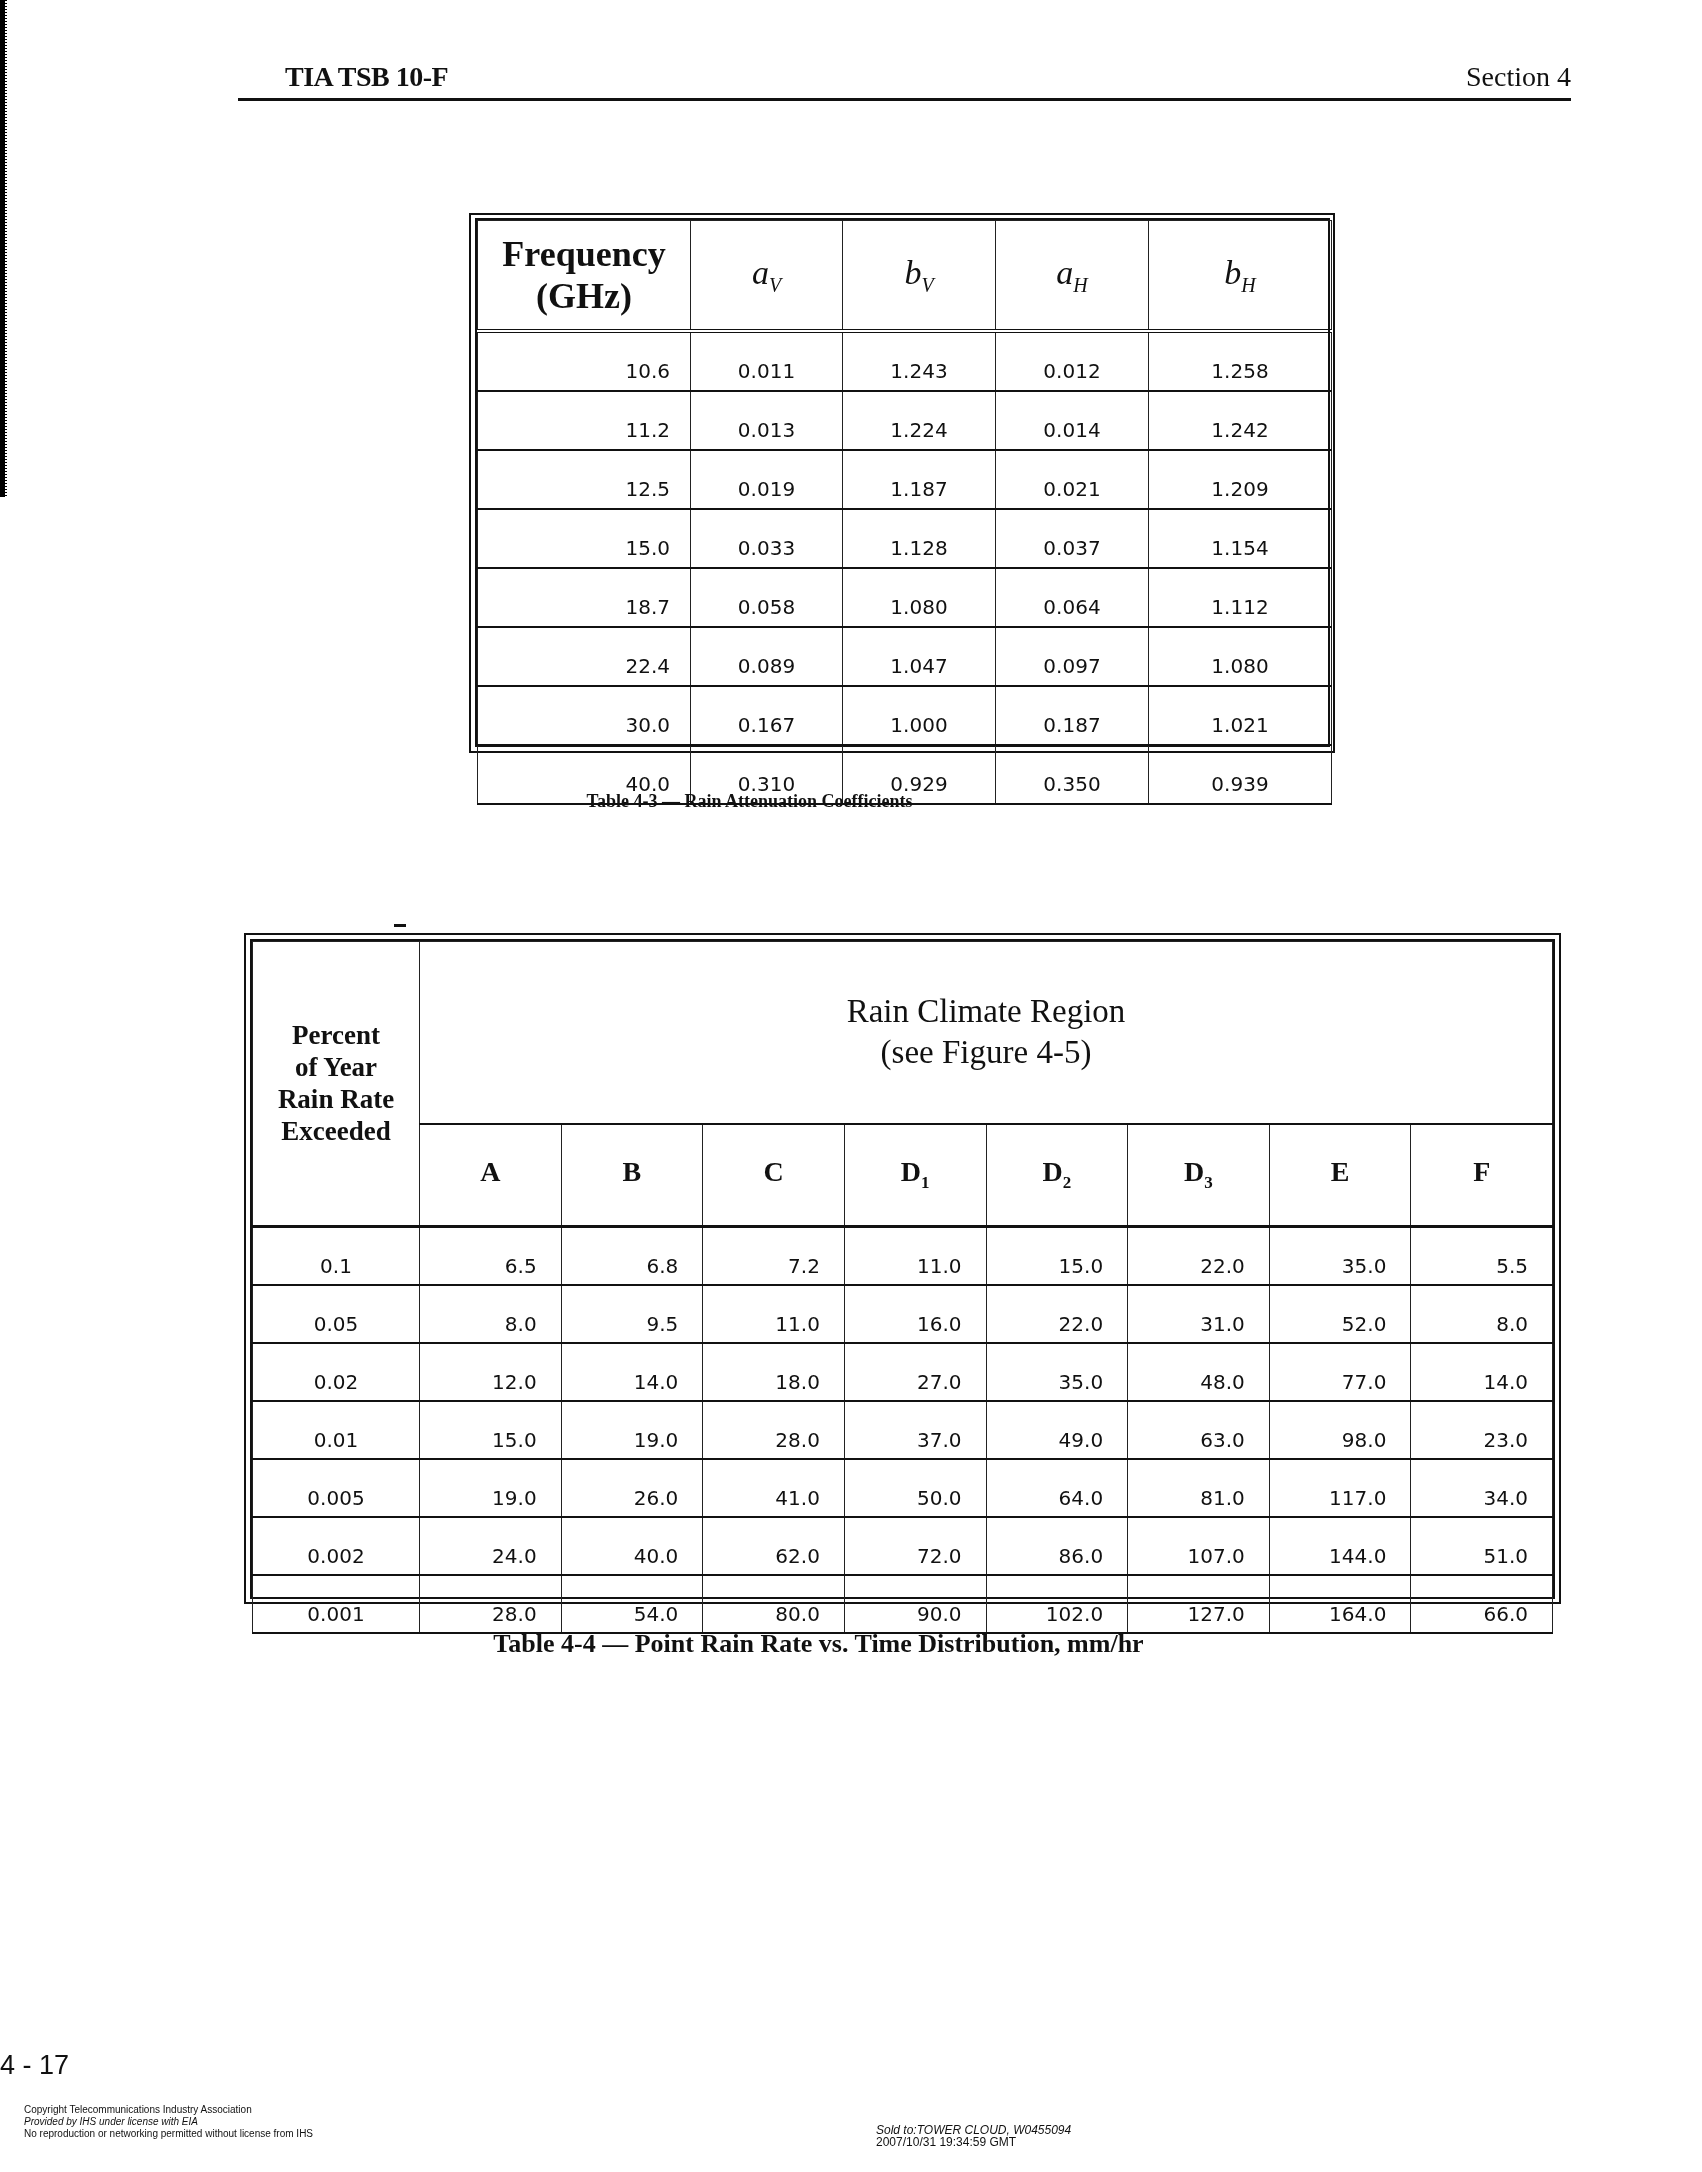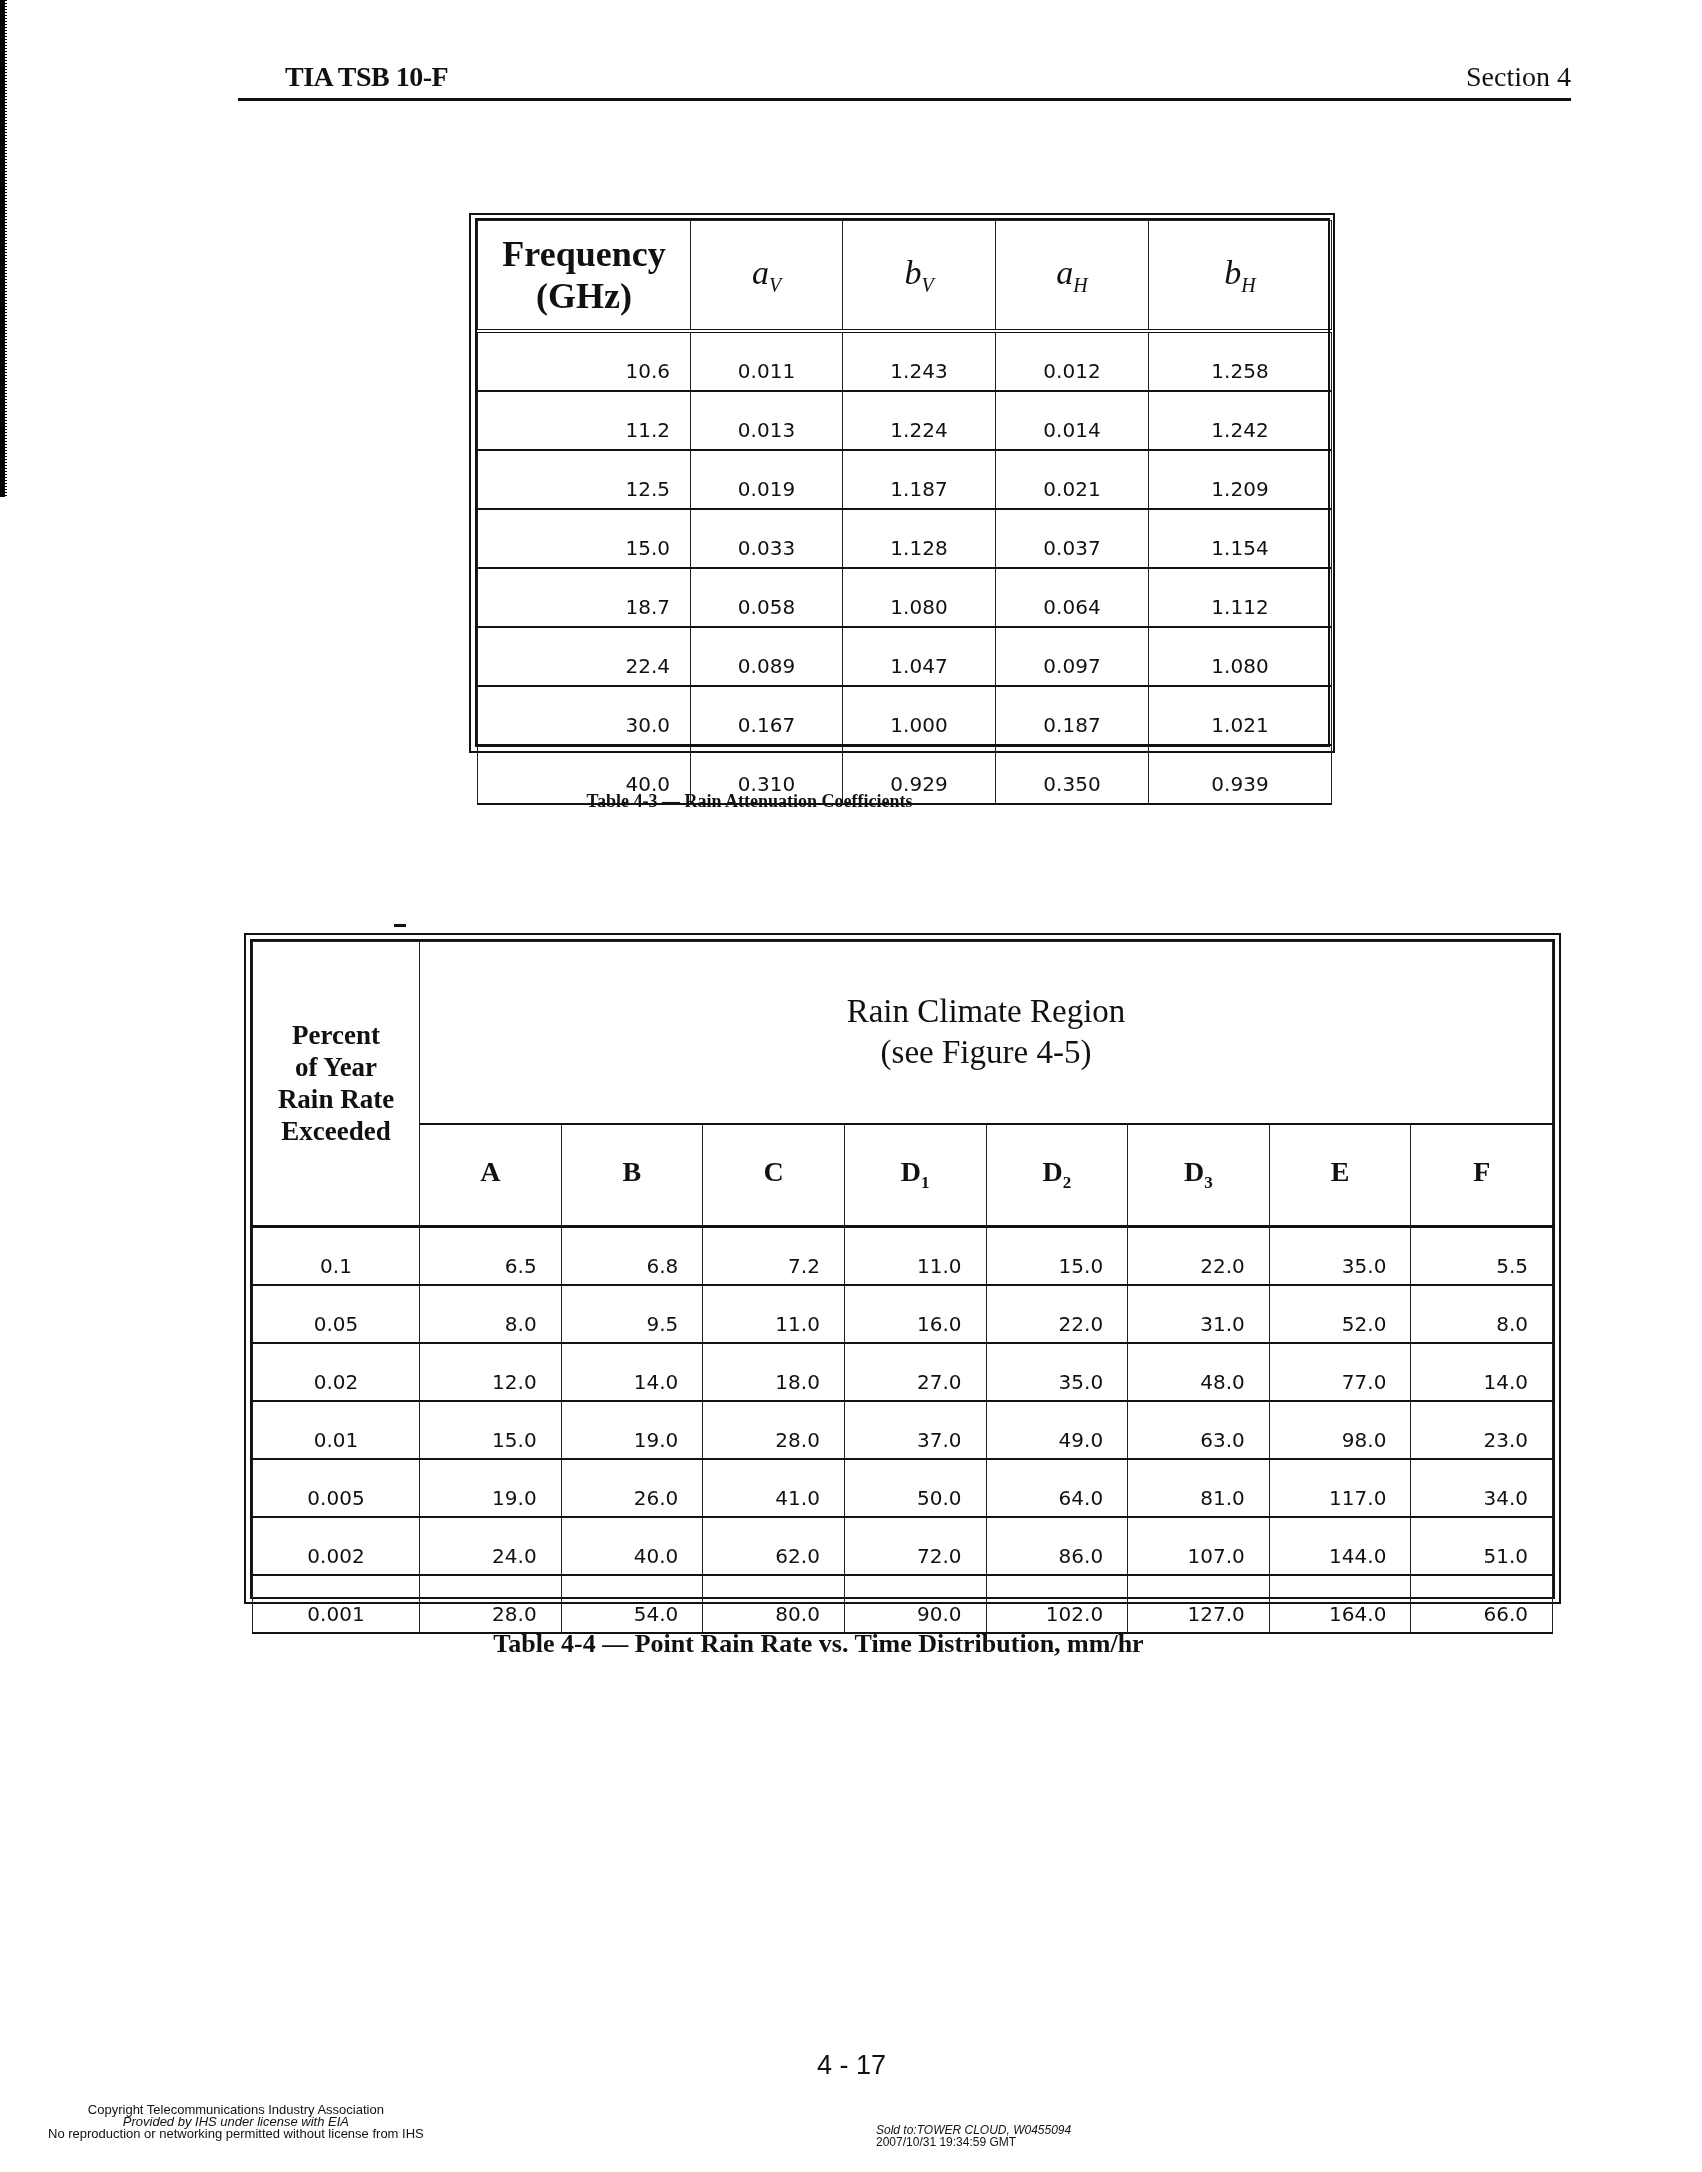--- a/index.html
+++ b/index.html
@@ -31,22 +31,22 @@
   .t2-table { border-collapse:collapse; width:100%; height:100%; table-layout:fixed; }
   .t2-table td, .t2-table th { border:1px solid #222; padding:0; font-weight:normal; }
   .t2-table th { font-family:"Liberation Serif", serif; }
   .t2-table th.left { font-size:27px; font-weight:bold; line-height:32px; vertical-align:middle; text-align:center; border-bottom:3px solid #111; }
   .t2-table th.region { font-size:33px; line-height:41px; height:181px; vertical-align:middle; text-align:center; border-bottom:2.5px solid #111; }
   .t2-table th.col { font-size:28px; height:100px; vertical-align:middle; text-align:center; border-bottom:3px solid #111; font-weight:bold; }
   .t2-table th.col sub { font-size:17px; }
   .t2-table td { font-family:"DejaVu Sans", "Liberation Sans", sans-serif; font-size:20px; height:50px; vertical-align:bottom; padding-bottom:6px; text-align:right; padding-right:24px; border-bottom:2.5px solid #111; }
   .t2-table td.pct { text-align:center; padding-right:0; }
 
-  .pagenum { left:0; width:1703px; top:2050px; text-align:center; font-family:"Liberation Sans", sans-serif; font-size:27px; }
-  .foot-l { left:48px; top:2104px; font-family:"Liberation Sans", sans-serif; font-size:13px; line-height:12px; color:#111;text-align:center; }
+  .pagenum { left:0; width:1703px; top:2050px; font-family:"Liberation Sans", sans-serif; font-size:27px; }
+  .foot-l { left:24px; top:2104px; font-family:"Liberation Sans", sans-serif; font-size:10px; line-height:12px; color:#111; }
   .foot-l .i { font-style:italic; }
   .foot-r { left:876px; top:2124px; font-family:"Liberation Sans", sans-serif; font-size:12px; line-height:12px; color:#111; }
   .foot-r .i { font-style:italic; }
   .tick { left:394px; top:924px; width:12px; height:2.5px; background:#111; }
 </style>
 </head>
 <body>
 
 <div class="abs scanbar"></div>
 <div class="abs scanbar2"></div>

